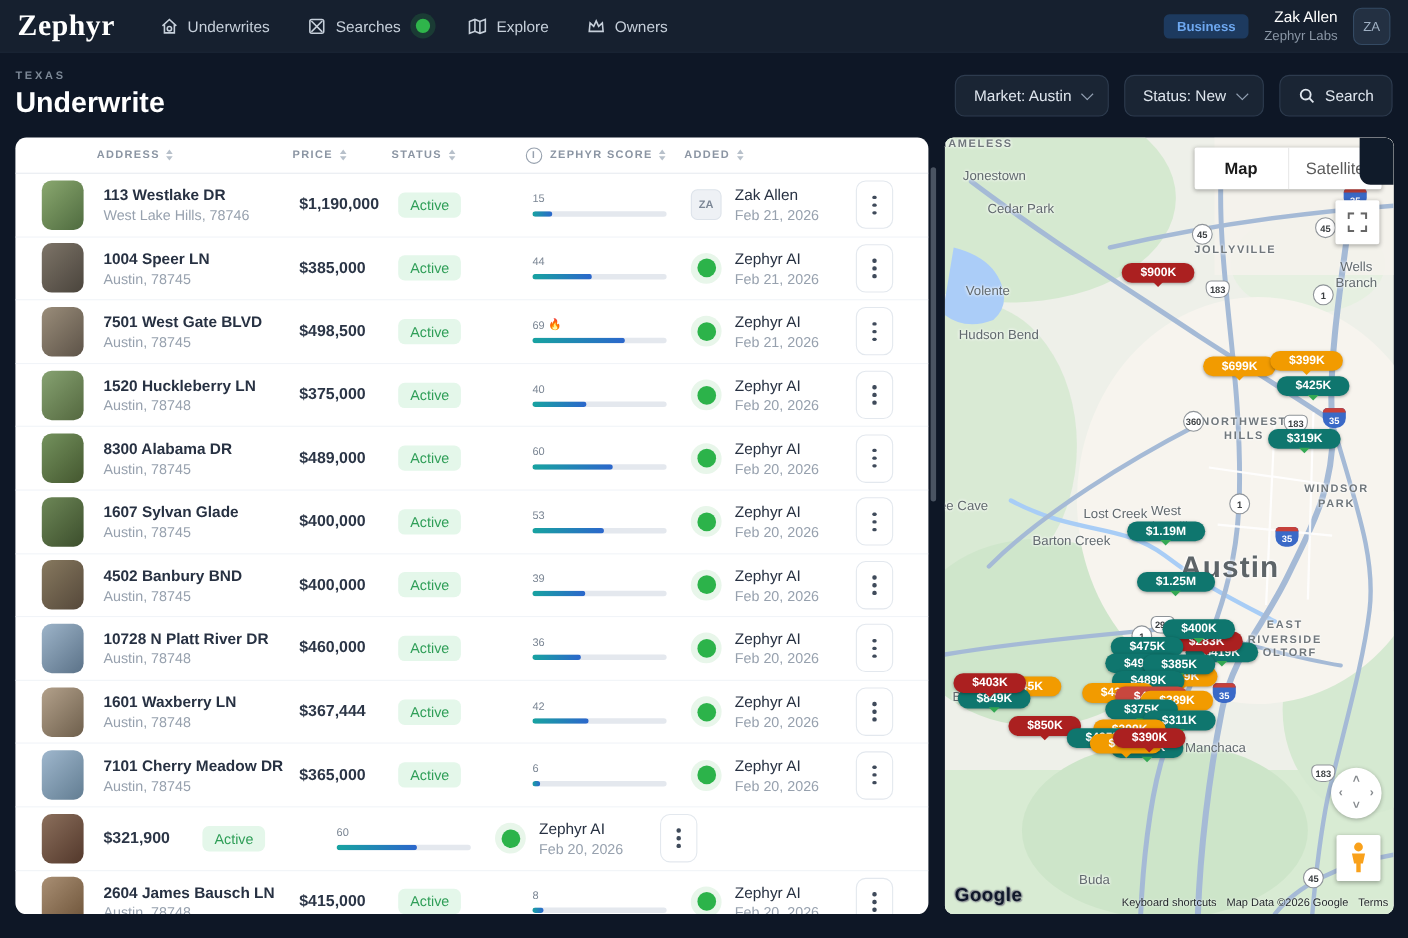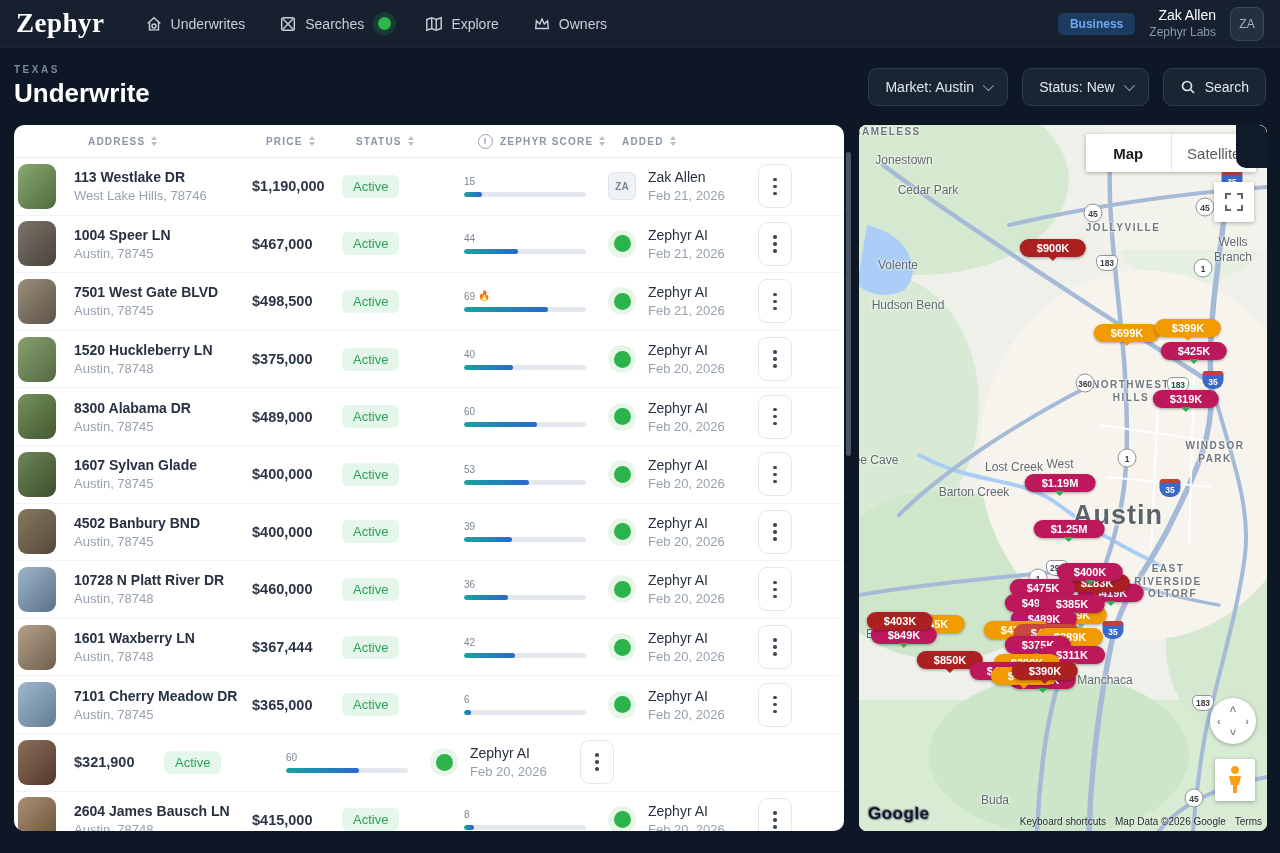--- a/index.html
+++ b/index.html
@@ -38,21 +38,21 @@
            font-size:10px; font-weight:bold; letter-spacing:1.2px; color:#8b95a3; text-transform:uppercase; }
   .th { display:flex; align-items:center; }
   .w-thumb{ width:56px; } .w-addr{ width:178px; } .w-price{ width:90px; } .w-status{ width:122px; }
   .w-score{ width:144px; } .w-added{ width:150px; }
   .sort { display:inline-flex; flex-direction:column; gap:2px; margin-left:6px; }
   .sort i { width:0; height:0; border-left:3.5px solid transparent; border-right:3.5px solid transparent; }
   .sort i.up { border-bottom:4px solid #b7c0ca; }
   .sort i.dn { border-top:4px solid #b7c0ca; }
   .info-ic { width:15px; height:15px; border:1.5px solid #97a1ae; border-radius:50%; color:#97a1ae; font-size:9px;
              font-weight:bold; display:inline-flex; align-items:center; justify-content:center; margin-right:7px; font-style:normal;}
-  .trow { display:flex; align-items:center; height:57.6px; padding-left:4px; border-bottom:1px solid #f1f4f8; cursor:pointer; }
+  .trow { display:flex; align-items:center; height:57.6px; padding-left:24px; border-bottom:1px solid #f1f4f8; cursor:pointer; }
   .thumb { width:38px; height:45px; border-radius:9px; margin-right:18px; flex:none; }
   .cell { display:flex; }
   .col-address { width:178px; flex-direction:column; justify-content:center; }
   .addr { font-size:14px; font-weight:bold; color:#273142; white-space:nowrap; }
   .loc { font-size:13px; color:#97a1ae; margin-top:3px; white-space:nowrap; }
   .col-price { width:90px; font-size:14.5px; font-weight:bold; color:#2b3546; align-items:center; }
   .col-status { width:122px; align-items:center; }
   .badge { background:#e4f7ea; color:#2e9e57; font-size:13px; padding:4px 11px; border-radius:6px; }
   .col-score { width:144px; flex-direction:column; justify-content:center; }
   .score-top { display:flex; align-items:center; gap:3px; margin-bottom:5px;}
@@ -88,21 +88,21 @@
   .shield.us { width:22px; height:16px; border-radius:5px 5px 9px 9px; background:#fff; border:1.5px solid #8f9499;
                font-size:8.5px; font-weight:bold; color:#3c4043; }
   .shield.i35 { width:21px; height:18px; border-radius:4px 4px 9px 9px; background:#3a69c7; overflow:hidden;
                 font-size:8.5px; font-weight:bold; color:#fff; flex-direction:column; }
   .shield.i35::before { content:""; display:block; width:100%; height:4px; background:#c6403a; }
   .shield.i35 span { flex:1; display:flex; align-items:center; justify-content:center; width:100%; }
   .marker { position:absolute; transform:translate(-50%,-50%); color:#fff; font-size:11px; font-weight:bold;
             padding:3px 17px; border-radius:10px; box-shadow:0 1px 3px rgba(0,0,0,.35); cursor:pointer; white-space:nowrap;}
   .marker::after { content:""; position:absolute; left:50%; bottom:-4px; transform:translateX(-50%);
             border-left:5px solid transparent; border-right:5px solid transparent; border-top:5px solid; border-top-color:inherit;}
-  .marker.green { background:#be185d; border-top-color:#34a853; }
+  .marker.green { background:#0f766e; border-top-color:#34a853; }
   .marker.orange { background:#f29b00; border-top-color:#f29b00; }
   .marker.red { background:#ab2020; border-top-color:#ab2020; }
   .marker.crimson { background:#c8473e; border-top-color:#c8473e; }
 
   .maptype { position:absolute; left:227px; top:9px; width:170px; height:38px; background:#fff; border-radius:2px;
              box-shadow:0 1px 4px rgba(0,0,0,.3); display:flex; align-items:stretch; z-index:30;}
   .maptype .opt { flex:1; display:flex; align-items:center; justify-content:center; font-size:15px; cursor:pointer; }
   .maptype .opt.sel { font-weight:bold; color:#1a1a1a; }
   .maptype .opt.unsel { color:#5b5b5b; border-left:1px solid #e8e8e8; }
   .dark-corner { position:absolute; right:0; top:0; width:31px; height:43px; background:#101b2a; border-radius:0 8px 0 10px; z-index:31;}
@@ -272,21 +272,21 @@
             </button>
     </div>
   </div>
 
   <div class="trow">
     <div class="thumb" style="background: linear-gradient(135deg, rgb(125, 116, 104), rgb(74, 68, 60));"></div>
     <div class="cell col-address">
       <div class="addr">1004 Speer LN</div>
       <div class="loc">Austin, 78745</div>
     </div>
-    <div class="cell col-price">$467,000</div>
+    <div class="cell col-price">$385,000</div>
     <div class="cell col-status">
             <span class="badge">Active</span>
           </div>
     <div class="cell col-score">
       <div class="score-top">
         <span class="score-num">44</span>
         <span class="fire"></span>
       </div>
       <div class="bar">
               <div class="fill" style="width: 44%;"></div>

